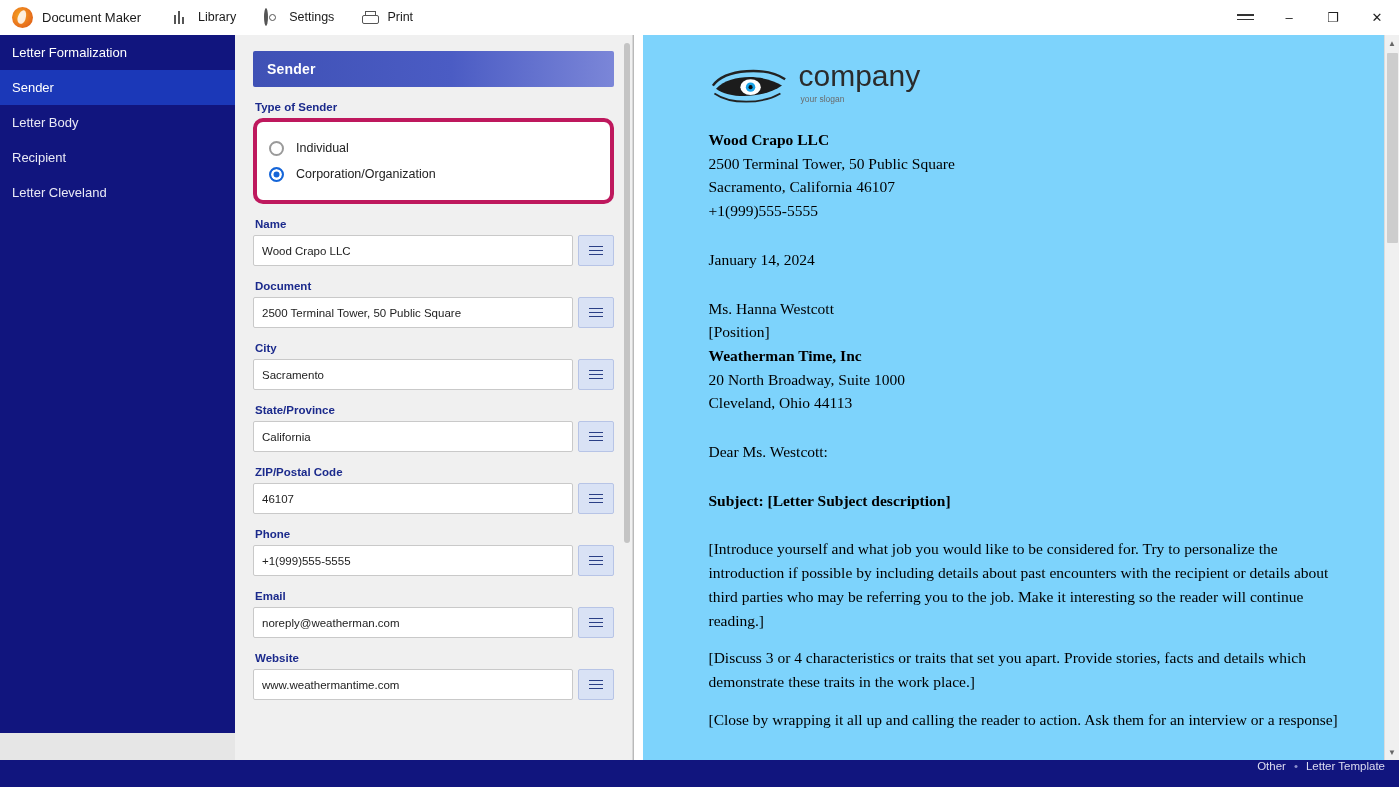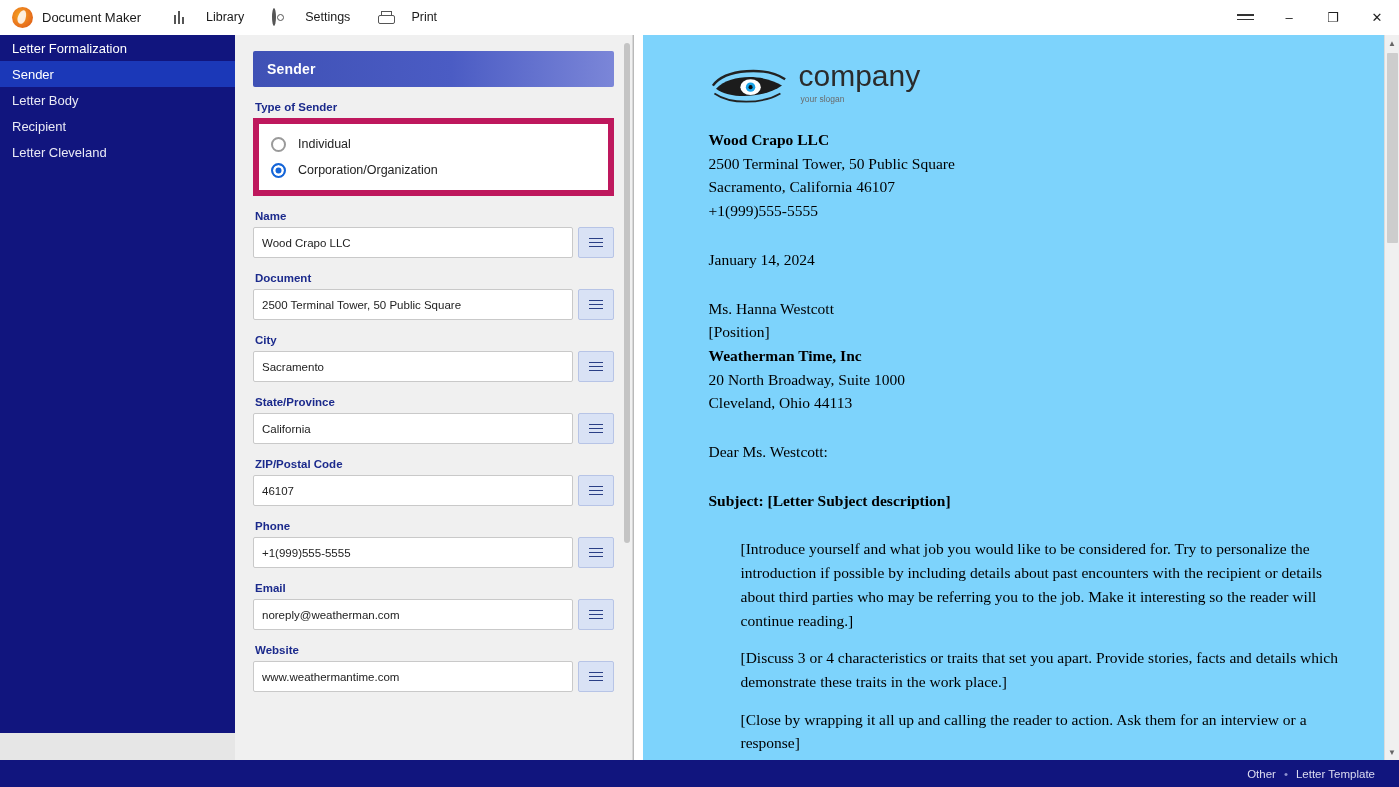--- a/index.html
+++ b/index.html
@@ -44,21 +44,21 @@
     width: 8px; height: 14px;
     border-radius: 50% 50% 50% 50% / 60% 60% 40% 40%;
     background: #ffffff;
     opacity: .85;
     transform: rotate(18deg);
   }
   .app-title {
     font-size: 13px; color: #1a1a1a;
   }
   .menu-item {
-    display: flex; align-items: center; gap: 18px;
+    display: flex; align-items: center; gap: 10px;
     padding: 0 14px;
     height: 35px;
     font-size: 12.5px;
     color: #1a1a1a;
     cursor: default;
   }
   .mi-icon { display: inline-block; width: 15px; height: 15px; position: relative; color: #444; }
   .icon-library i {
     position: absolute; bottom: 1px; width: 2.5px; background: #555;
   }
@@ -111,21 +111,21 @@
   
   .sidebar {
     width: 235px;
     flex: 0 0 235px;
     background: #11157e;
     color: #fff;
     padding-top: 0px;
     overflow: hidden;
   }
   .nav-item {
-    height: 26px;
+    height: 35px;
     display: flex; align-items: center;
     padding-left: 12px;
     font-size: 13px;
     color: #e9e9f5;
     cursor: default;
   }
   .nav-item.header { color: #ffffff; }
   .nav-item.active {
     background: #1b38b8;
     color: #ffffff;
@@ -155,23 +155,23 @@
     letter-spacing: .2px;
   }
   .field-label {
     font-size: 11.5px;
     font-weight: bold;
     color: #1b2a8c;
     margin: 14px 0 5px 2px;
   }
   .radio-box {
     background: #fff;
-    border: 6px solid #be185d;
-    border-radius: 0;
-    padding: 7px 12px;
+    border: 4px solid #be185d;
+    border-radius: 10px;
+    padding: 13px 12px;
   }
   .radio-row {
     display: flex; align-items: center;
     gap: 12px;
     height: 26px;
     font-size: 12.5px;
     color: #222;
   }
   .radio {
     width: 15px; height: 15px;
@@ -261,21 +261,21 @@
   .brand-slogan {
     font-family: "Liberation Sans", sans-serif;
     font-size: 8.5px;
     color: #6b6b6b;
     margin-top: 2px;
     margin-left: 2px;
   }
   .doc-line { margin: 0; }
   .doc-bold { font-weight: bold; }
   .doc-gap { height: 25px; }
-  .doc-para { margin-bottom: 14px; margin-left: 32px; }
+  .doc-para { margin-bottom: 14px; }
 
   
   .doc-scrollbar {
     position: absolute;
     right: 0; top: 0;
     width: 15px; height: 100%;
     background: #f0f0f0;
     border-left: 1px solid #dcdcdc;
     display: flex; flex-direction: column;
     align-items: center;
@@ -293,23 +293,23 @@
     margin-top: 2px;
   }
   .sb-spacer { flex: 1 1 auto; }
 
   
   .statusbar {
     height: 27px;
     flex: 0 0 27px;
     background: #11157e;
     display: flex;
-    align-items: center;
+    align-items: flex-start;
     justify-content: flex-end;
-    padding-right: 24px;
+    padding-right: 14px;
     color: #dcdcf0;
     font-size: 11.5px;
     gap: 8px;
   }
   .status-sep { color: #8f93d0; }
   .footer-strip {
     position: absolute;
     left: 0; bottom: 0;
     width: 235px; height: 27px;
     background: #e6e6e6;

